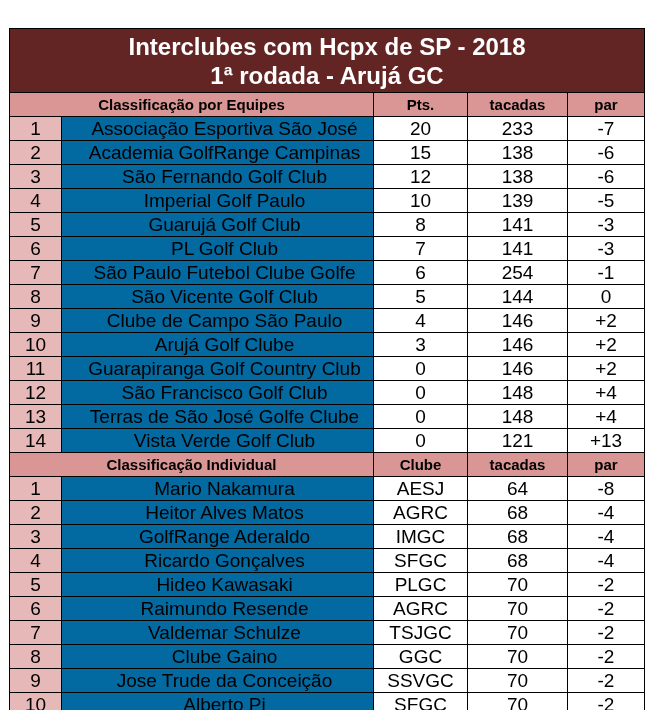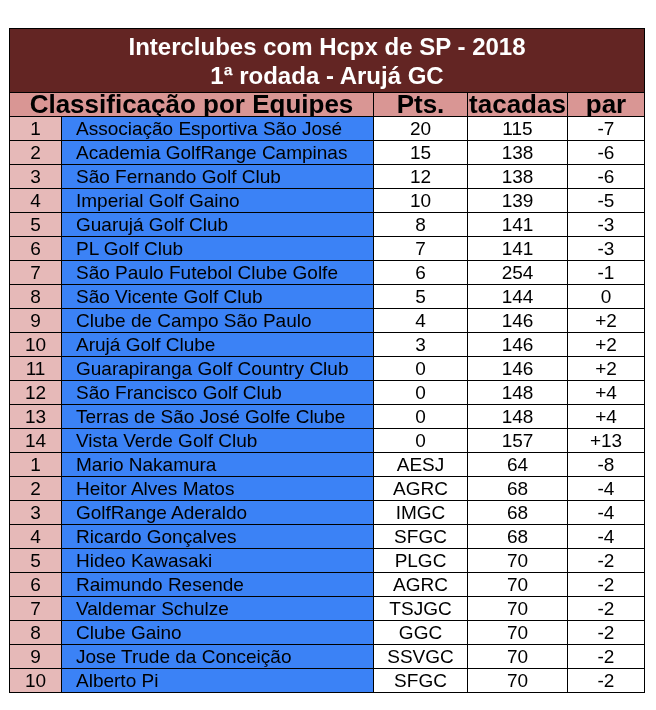--- a/index.html
+++ b/index.html
@@ -8,23 +8,23 @@
     position: absolute; left: 9px; top: 28px; width: 635px;
     font-family: Liberation Sans, sans-serif;
     color: #000;
   }
   table { border-collapse: collapse; width: 635px; table-layout: fixed; }
   td { border: 1px solid #000; padding: 0; height: 23px; line-height: 23px; font-size: 19px; white-space: nowrap; overflow: hidden; }
   .title-cell {
     background: #632523; color: #ffffff; font-weight: bold; text-align: center;
     height: 62px; line-height: 29px; font-size: 24px; padding-top: 1px;
   }
-  .sec-head td { background: #d99694; font-weight: bold; text-align: center; font-size: 26px; }
+  .sec-head td { background: #d99694; font-weight: bold; text-align: center; font-size: 15px; }
   .rank { background: #e6b9b8; text-align: center; }
-  .name { text-align: left; padding-left: 14px; background: #3b82f6; }
+  .name { text-align: center; padding-left: 14px; background: #0369a1; }
   .num { text-align: center; background: #fff; }
   col.c-rank { width: 52px; }
   col.c-name { width: 312px; }
   col.c-pts { width: 94px; }
   col.c-tac { width: 100px; }
   col.c-par { width: 77px; }
 </style>
 </head>
 <body>
 
@@ -47,40 +47,40 @@
       <tr class="sec-head">
         <td colspan="2">Classificação por Equipes</td>
         <td>Pts.</td>
         <td>tacadas</td>
         <td>par</td>
       </tr>
       <tr>
           <td class="rank">1</td>
           <td class="name">Associação Esportiva São José</td>
           <td class="num">20</td>
-          <td class="num">115</td>
+          <td class="num">233</td>
           <td class="num">-7</td>
         </tr>
         <tr>
           <td class="rank">2</td>
           <td class="name">Academia GolfRange Campinas</td>
           <td class="num">15</td>
           <td class="num">138</td>
           <td class="num">-6</td>
         </tr>
         <tr>
           <td class="rank">3</td>
           <td class="name">São Fernando Golf Club</td>
           <td class="num">12</td>
           <td class="num">138</td>
           <td class="num">-6</td>
         </tr>
         <tr>
           <td class="rank">4</td>
-          <td class="name">Imperial Golf Gaino</td>
+          <td class="name">Imperial Golf Paulo</td>
           <td class="num">10</td>
           <td class="num">139</td>
           <td class="num">-5</td>
         </tr>
         <tr>
           <td class="rank">5</td>
           <td class="name">Guarujá Golf Club</td>
           <td class="num">8</td>
           <td class="num">141</td>
           <td class="num">-3</td>
@@ -138,23 +138,29 @@
           <td class="rank">13</td>
           <td class="name">Terras de São José Golfe Clube</td>
           <td class="num">0</td>
           <td class="num">148</td>
           <td class="num">+4</td>
         </tr>
         <tr>
           <td class="rank">14</td>
           <td class="name">Vista Verde Golf Club</td>
           <td class="num">0</td>
-          <td class="num">157</td>
+          <td class="num">121</td>
           <td class="num">+13</td>
         </tr>
+      <tr class="sec-head" id="ind-header">
+        <td colspan="2">Classificação Individual</td>
+        <td>Clube</td>
+        <td>tacadas</td>
+        <td>par</td>
+      </tr>
       <tr>
           <td class="rank">1</td>
           <td class="name">Mario Nakamura</td>
           <td class="num">AESJ</td>
           <td class="num">64</td>
           <td class="num">-8</td>
         </tr>
         <tr>
           <td class="rank">2</td>
           <td class="name">Heitor Alves Matos</td>

